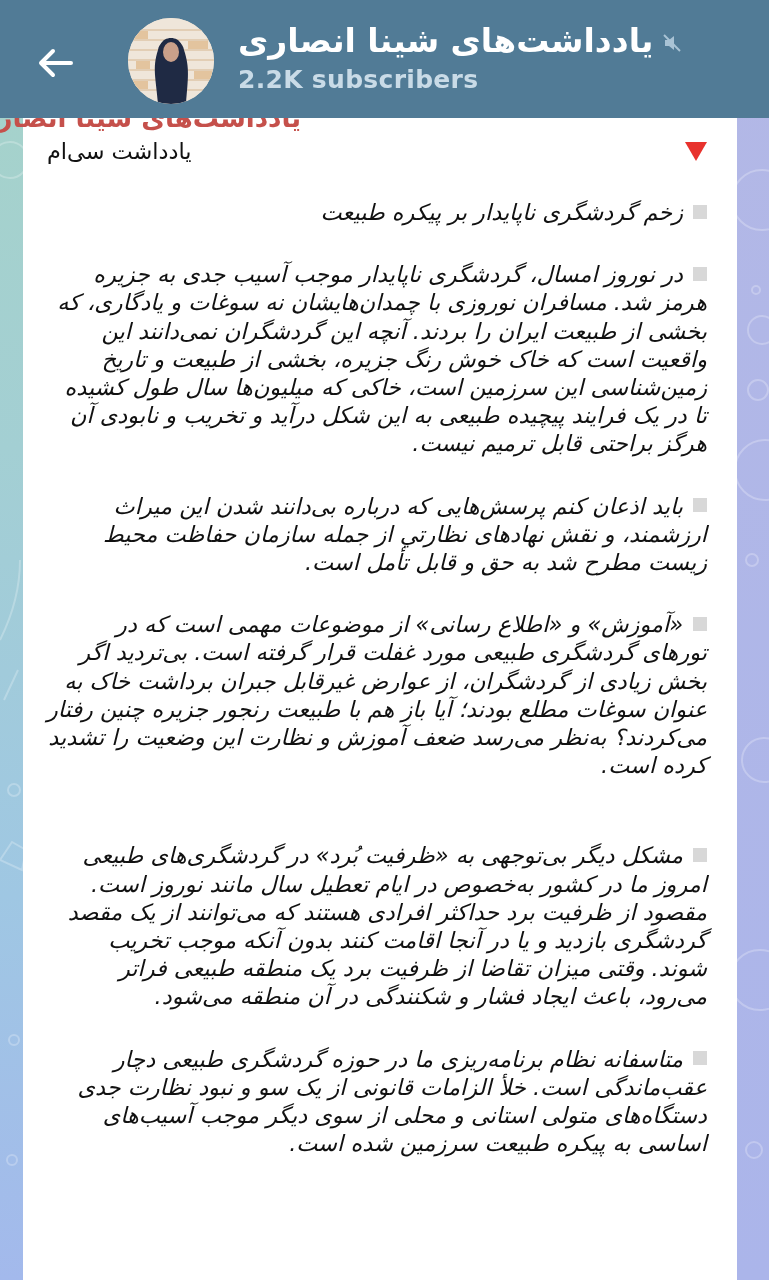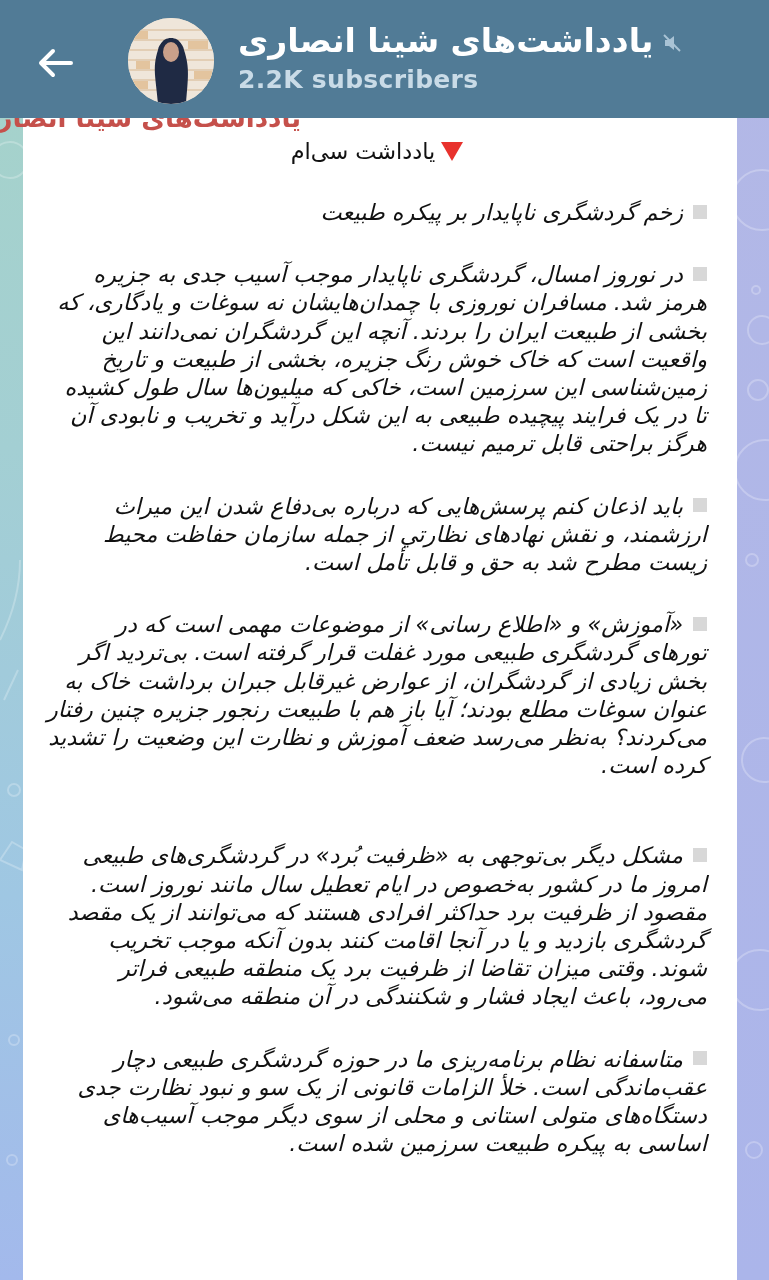--- a/index.html
+++ b/index.html
@@ -49,21 +49,21 @@
   .sender {
     position:absolute; top:0px; right:436px; color:#c5504b; font-size:26px; font-weight:bold;
     direction:rtl; white-space:nowrap; line-height:36px;
   }
   .msg {
     position:absolute; left:24px; top:34px; width:660px;
     direction:rtl; text-align:right; color:#111;
     font-size:22.4px; line-height:28.2px;
   }
   .p { margin:0;font-style:italic; }
-  .heading-line { display:flex; align-items:center; justify-content:center; gap:4px; height:34px; margin-top:0; }
+  .heading-line { display:flex; align-items:center; justify-content:space-between; gap:4px; height:34px; margin-top:0; }
   .tri {
     display:inline-block; width:0; height:0;
     border-left:11px solid transparent; border-right:11px solid transparent;
     border-top:19px solid #e8322d; margin-left:2px; vertical-align:middle;
   }
   .sq {
     display:inline-block; width:14px; height:14px; background:#d8d8d8; margin-left:10px;
     vertical-align:middle; position:relative; top:-2px;
   }
   .gap-s { height:30px; }
@@ -152,21 +152,21 @@
       <span class="sq"></span><span>زخم گردشگری ناپایدار بر پیکره طبیعت</span>
     </p>
 
     <div class="gap-m"></div>
     <p class="p">
       <span class="sq"></span><span>در نوروز امسال، گردشگری ناپایدار موجب آسیب جدی به جزیره هرمز شد. مسافران نوروزی با چمدان‌هایشان نه سوغات و یادگاری، که بخشی از طبیعت ایران را بردند. آنچه این گردشگران نمی‌دانند این واقعیت است که خاک خوش رنگ جزیره، بخشی از طبیعت و تاریخ زمین‌شناسی این سرزمین است، خاکی که میلیون‌ها سال طول کشیده تا در یک فرایند پیچیده طبیعی به این شکل درآید و تخریب و نابودی آن هرگز براحتی قابل ترمیم نیست.</span>
     </p>
 
     <div class="gap-m"></div>
     <p class="p">
-      <span class="sq"></span><span>باید اذعان کنم پرسش‌هایی که درباره بی‌دفاع شدن این میراث ارزشمند، و نقش نهادهای نظارتي از جمله سازمان حفاظت محیط زیست مطرح شد به حق و قابل تأمل است.</span>
+      <span class="sq"></span><span>باید اذعان کنم پرسش‌هایی که درباره بی‌دانند شدن این میراث ارزشمند، و نقش نهادهای نظارتي از جمله سازمان حفاظت محیط زیست مطرح شد به حق و قابل تأمل است.</span>
     </p>
 
     <div class="gap-m"></div>
     <p class="p">
       <span class="sq"></span><span>«آموزش» و «اطلاع رسانی» از موضوعات مهمی است که در تورهای گردشگری طبیعی مورد غفلت قرار گرفته است. بی‌تردید اگر بخش زیادی از گردشگران، از عوارض غیرقابل جبران برداشت خاک به عنوان سوغات مطلع بودند؛ آیا باز هم با طبیعت رنجور جزیره چنین رفتار می‌کردند؟ به‌نظر می‌رسد ضعف آموزش و نظارت این وضعیت را تشدید کرده است.</span>
     </p>
 
     <div class="gap-l"></div>
     <p class="p">
       <span class="sq"></span><span>مشکل دیگر بی‌توجهی به «ظرفیت بُرد» در گردشگری‌های طبیعی امروز ما در کشور به‌خصوص در ایام تعطیل سال مانند نوروز است. مقصود از ظرفیت برد حداکثر افرادی هستند که می‌توانند از یک مقصد گردشگری بازدید و یا در آنجا اقامت کنند بدون آنکه موجب تخریب شوند. وقتی میزان تقاضا از ظرفیت برد یک منطقه طبیعی فراتر می‌رود،  باعث ایجاد فشار و شکنندگی در آن منطقه می‌شود.</span>

